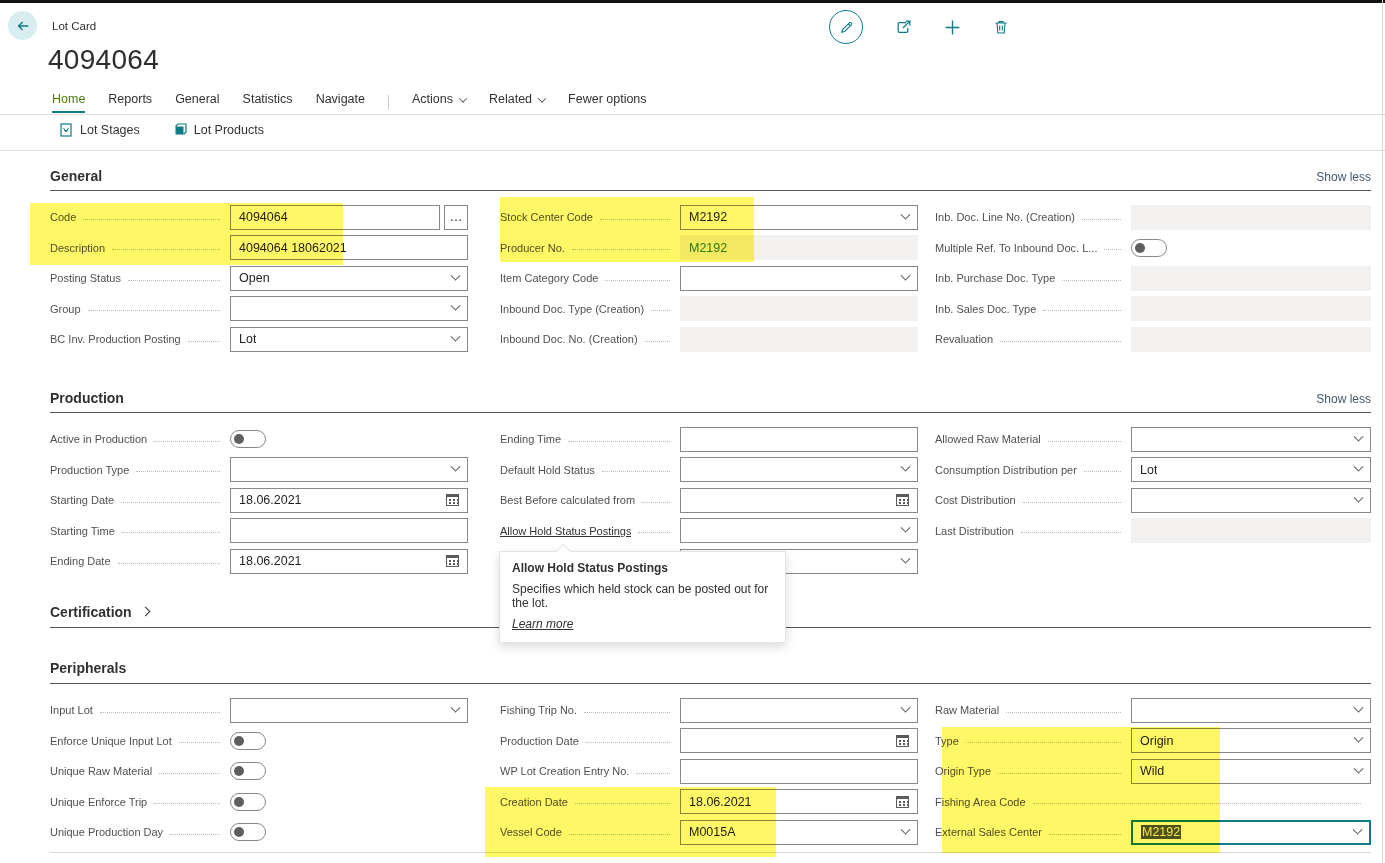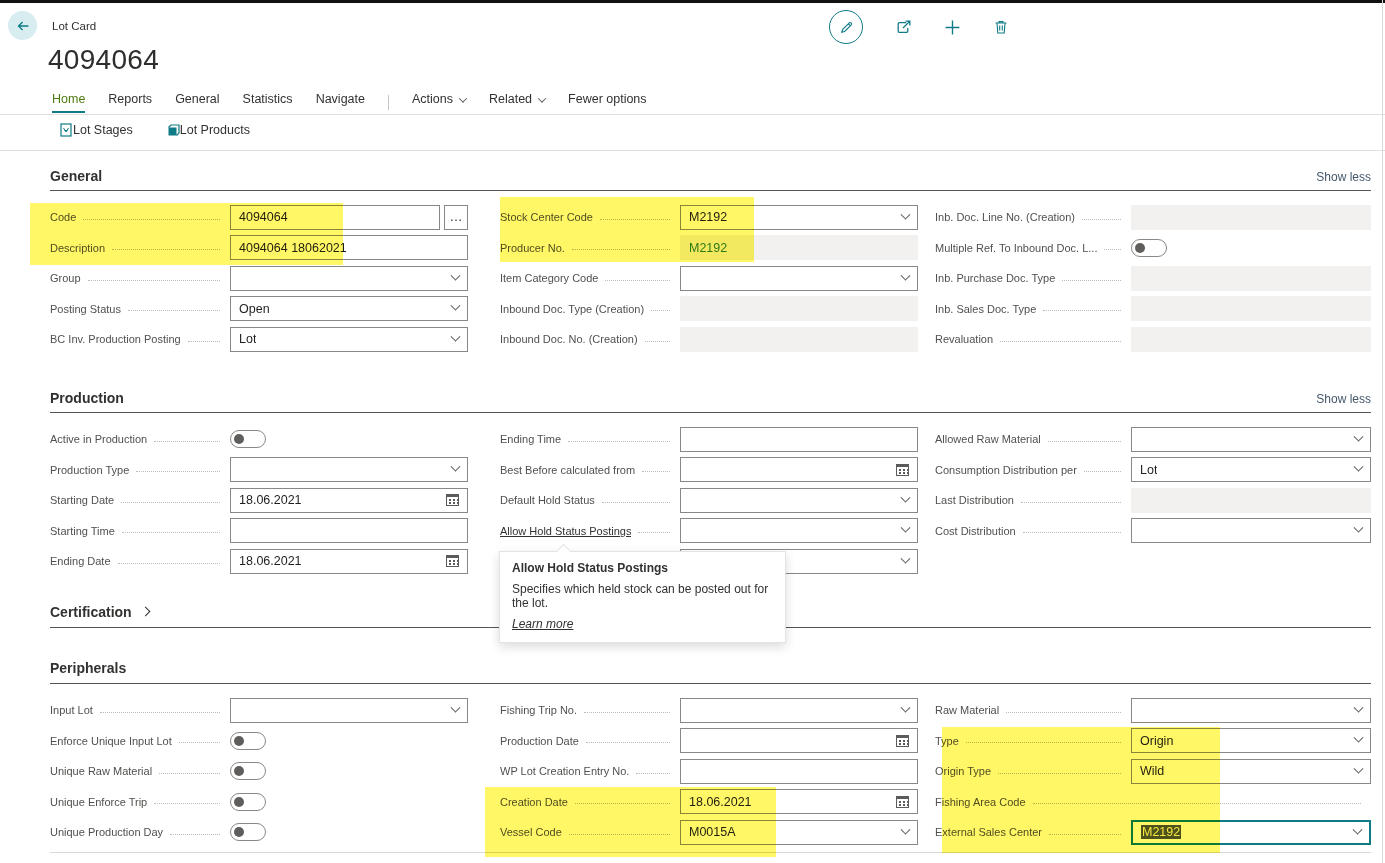--- a/index.html
+++ b/index.html
@@ -26,21 +26,21 @@
   .tabs { position:absolute; left:52px; top:92px; display:flex; align-items:center; gap:23px; font-size:12.5px; }
   .tab { cursor:pointer; padding-bottom:5px; border-bottom:2px solid transparent; white-space:nowrap; }
   .tab.active { color:#4d7c0f; border-bottom-color:#0f7b86; }
   .tab .mchev { display:inline-block; width:6px; height:6px; border-right:1px solid #605e5c; border-bottom:1px solid #605e5c;
                 transform:rotate(45deg) translate(-1px,-1px); margin-left:7px; }
   .tabsep { width:1px; height:15px; background:#c8c6c4; }
   .hline { position:absolute; left:0; width:1385px; height:1px; background:#e1dfdd; }
 
   
   .ribbon { position:absolute; left:60px; top:123px; display:flex; gap:34px; font-size:12.5px; }
-  .ribbon .ritem { display:flex; align-items:flex-end; gap:0; cursor:pointer; }
+  .ribbon .ritem { display:flex; align-items:flex-start; gap:7px; cursor:pointer; }
 
   
   .sechead { position:absolute; left:50px; width:1321px; display:flex; justify-content:space-between; align-items:flex-end; }
   .sectitle { font-size:14px; font-weight:700; color:#323130; cursor:pointer; display:flex; align-items:center; }
   .showless { font-size:12px; color:#44576b; cursor:pointer; }
   .secline { position:absolute; left:50px; width:1321px; height:1px; background:#555; }
   .chev-right { display:inline-block; width:7px; height:7px; border-right:1.4px solid #323130; border-top:1.4px solid #323130;
                 transform:rotate(45deg); margin-left:10px; margin-bottom:1px; }
 
   .cols { position:absolute; left:50px; display:flex; }
@@ -182,35 +182,35 @@
         <div class="frow">
           <span class="lbl">Description</span>
           <span class="leader"></span>
           <div class="ctl">
             <div class="inp">
               <span class="val">4094064 18062021</span>
             </div>
           </div>
         </div>
         <div class="frow">
+          <span class="lbl">Posting Status</span>
+          <span class="leader"></span>
+          <div class="ctl">
+            <div class="inp">
+              <span class="val">Open</span>
+              <span class="chev"></span>
+            </div>
+          </div>
+        </div>
+        <div class="frow">
           <span class="lbl">Group</span>
           <span class="leader"></span>
           <div class="ctl">
             <div class="inp">
               <span class="val"></span>
-              <span class="chev"></span>
-            </div>
-          </div>
-        </div>
-        <div class="frow">
-          <span class="lbl">Posting Status</span>
-          <span class="leader"></span>
-          <div class="ctl">
-            <div class="inp">
-              <span class="val">Open</span>
               <span class="chev"></span>
             </div>
           </div>
         </div>
         <div class="frow">
           <span class="lbl">BC Inv. Production Posting</span>
           <span class="leader"></span>
           <div class="ctl">
             <div class="inp">
               <span class="val">Lot</span>
@@ -377,36 +377,36 @@
         <div class="frow">
           <span class="lbl">Ending Time</span>
           <span class="leader"></span>
           <div class="ctl">
             <div class="inp">
               <span class="val"></span>
             </div>
           </div>
         </div>
         <div class="frow">
+          <span class="lbl">Default Hold Status</span>
+          <span class="leader"></span>
+          <div class="ctl">
+            <div class="inp">
+              <span class="val"></span>
+              <span class="chev"></span>
+            </div>
+          </div>
+        </div>
+        <div class="frow">
           <span class="lbl">Best Before calculated from</span>
           <span class="leader"></span>
           <div class="ctl">
             <div class="inp">
               <span class="val"></span>
               <span class="cal"></span>
-            </div>
-          </div>
-        </div>
-        <div class="frow">
-          <span class="lbl">Default Hold Status</span>
-          <span class="leader"></span>
-          <div class="ctl">
-            <div class="inp">
-              <span class="val"></span>
-              <span class="chev"></span>
             </div>
           </div>
         </div>
         <div class="frow">
           <span class="lbl lnk">Allow Hold Status Postings</span>
           <span class="leader"></span>
           <div class="ctl">
             <div class="inp">
               <span class="val"></span>
               <span class="chev"></span>
@@ -439,35 +439,35 @@
           <span class="lbl">Consumption Distribution per</span>
           <span class="leader"></span>
           <div class="ctl">
             <div class="inp">
               <span class="val">Lot</span>
               <span class="chev"></span>
             </div>
           </div>
         </div>
         <div class="frow">
+          <span class="lbl">Cost Distribution</span>
+          <span class="leader"></span>
+          <div class="ctl">
+            <div class="inp">
+              <span class="val"></span>
+              <span class="chev"></span>
+            </div>
+          </div>
+        </div>
+        <div class="frow">
           <span class="lbl">Last Distribution</span>
           <span class="leader"></span>
           <div class="ctl">
             <div class="inp dis">
               <span class="val"></span>
-            </div>
-          </div>
-        </div>
-        <div class="frow">
-          <span class="lbl">Cost Distribution</span>
-          <span class="leader"></span>
-          <div class="ctl">
-            <div class="inp">
-              <span class="val"></span>
-              <span class="chev"></span>
             </div>
           </div>
         </div>
       </div>
   </div>
 
   <div class="sechead" style="top:604px">
     <div class="sectitle">
       <span>Certification</span>
       <span class="chev-right"></span>

